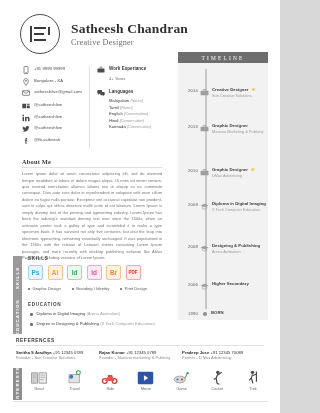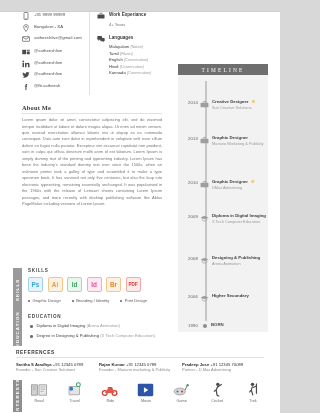--- a/index.html
+++ b/index.html
@@ -180,20 +180,35 @@
   .tl-born {
     position: absolute; left: 6px; display: flex; align-items: center;
   }
   .tl-born .tl-role { font-weight: bold; color: #4a4a4a; }
 </style>
 </head>
 <body>
 
 <div class="page">
 
+  <div class="header">
+    <div class="logo-ring">
+      <span class="logo-glyph">
+        <i class="lg-left"></i>
+          <i class="lg-b1"></i>
+          <i class="lg-b2"></i>
+          <i class="lg-b3"></i>
+          <i class="lg-r"></i>
+      </span>
+    </div>
+    <div class="name-block">
+      <div class="full-name">Satheesh Chandran</div>
+      <div class="job-title">Creative Designer</div>
+    </div>
+  </div>
 
   <div class="contact-wrap">
 
     <div class="contact-col-left">
       <div class="c-row">
         <span class="c-ico">
           <svg width="8" height="8" viewBox="0 0 16 16">
               <rect x="4" y="1" width="8" height="14" rx="1.4" fill="none" stroke="#4b4b4b" stroke-width="1.3"></rect>
               <rect x="7" y="12" width="2" height="1.4" fill="#4b4b4b"></rect>
             </svg>

